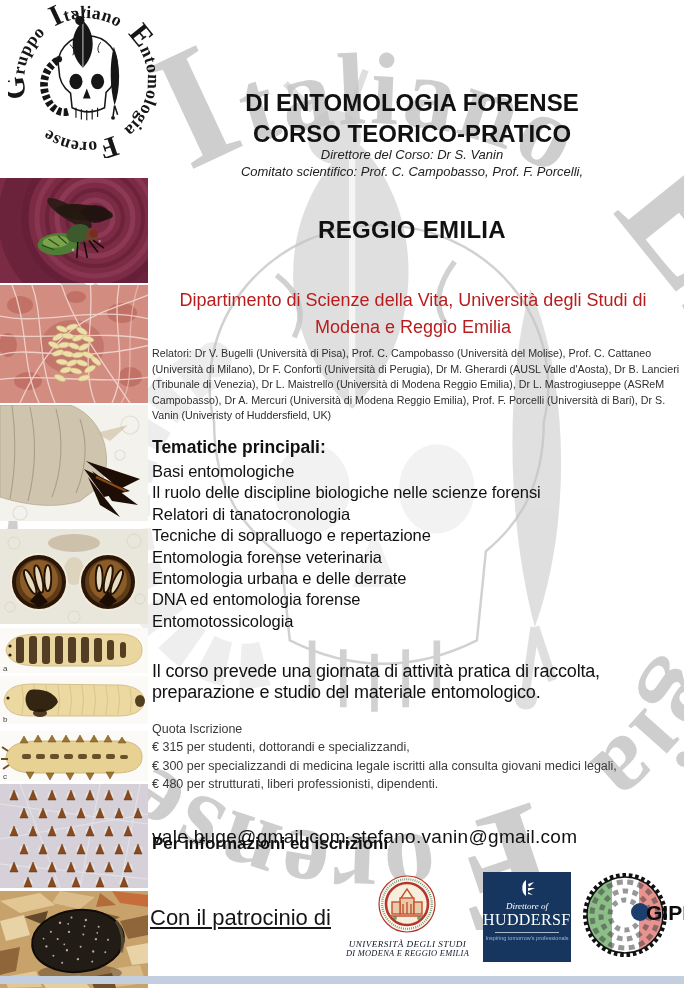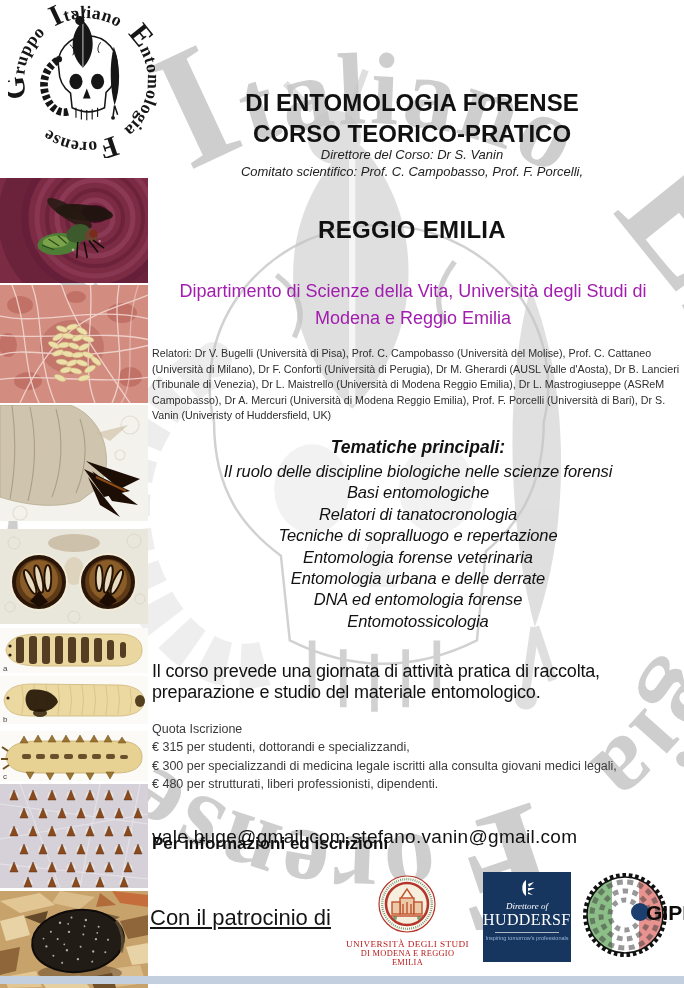--- a/index.html
+++ b/index.html
@@ -27,24 +27,24 @@
   .fly{fill:currentColor;}
   .larva{fill:none;stroke:currentColor;}
 
   
   .col{position:absolute;left:150px;width:524px;text-align:center;}
   .org-title{top:30px;font-size:23px;font-weight:700;letter-spacing:.2px;}
   .course-title{top:87px;font-size:24px;font-weight:700;line-height:31px;}
   .director-block{top:147px;font-size:13px;font-style:italic;line-height:16.5px;color:#222;}
   .city{top:216px;font-size:24px;font-weight:700;letter-spacing:.3px;}
   .dates{top:245px;font-size:25px;font-weight:700;}
-  .venue{top:278px;left:156px;width:514px;font-size:18px;line-height:27px;color:#a21caf;}
+  .venue{top:287px;left:156px;width:514px;font-size:18px;line-height:27px;color:#b91c1c;}
   .speakers{position:absolute;left:152px;top:346px;width:528px;text-align:left;
             font-size:10.7px;line-height:15.6px;color:#2e2e2e;}
-  .topics{position:absolute;left:152px;top:437px;width:532px;text-align:center;font-style:italic;}
+  .topics{position:absolute;left:152px;top:437px;width:532px;text-align:left;}
   .topics h3{margin:0 0 3px 0;font-size:17.5px;font-weight:700;}
   .topics ul{margin:0;padding:0;list-style:none;}
   .topics li{font-size:16.5px;line-height:21.4px;letter-spacing:-.1px;}
   .practice{position:absolute;left:152px;top:661px;width:534px;text-align:left;
             font-size:18px;line-height:21px;letter-spacing:-.2px;}
   .fees{position:absolute;left:152px;top:720px;width:534px;text-align:left;
         font-size:12.5px;line-height:18.4px;color:#3a3a3a;}
   .info-heading{position:absolute;left:152px;top:803px;font-size:17px;font-weight:700;text-align:left;margin-top:31px;}
   .emails{position:absolute;left:152px;top:826px;font-size:19px;letter-spacing:.3px;text-align:left;}
   .patronage{position:absolute;left:150px;top:905px;font-size:22px;color:#151515;text-decoration:underline;}
@@ -57,21 +57,21 @@
   #ph-tail{top:405px;height:116px;}
   #ph-spir{top:529px;height:95px;}
   #ph-la{top:628px;height:45px;background:#fbfaf7;}
   #ph-lb{top:676px;height:48px;background:#fbfaf7;}
   #ph-lc{top:731px;height:50px;background:#fbfaf7;}
   #ph-spines{top:784px;height:104px;}
   #ph-beetle{top:891px;height:97px;}
   .bottom-strip{position:absolute;left:0;top:976px;width:684px;height:8px;background:#c3cfdf;}
 
   
-  .sp-unimore{position:absolute;left:345px;top:874px;width:125px;text-align:center;color:#b91c1c;}
+  .sp-unimore{position:absolute;left:345px;top:874px;width:125px;text-align:center;color:#0f172a;font-style:italic;}
   .sp-unimore .l1{font-family:"Liberation Serif",serif;font-size:9.2px;letter-spacing:.4px;margin-top:1px;}
   .sp-unimore .l2{font-family:"Liberation Serif",serif;font-size:8.4px;letter-spacing:.3px;}
   .sp-hudd{position:absolute;left:483px;top:872px;width:88px;height:90px;background:#16365f;
            color:#fff;text-align:center;}
   .sp-hudd .mark{margin-top:7px;height:20px;}
   .sp-hudd .uof{font-family:"Liberation Serif",serif;font-style:italic;font-size:9px;margin-top:2px;}
   .sp-hudd .name{font-family:Liberation Serif, serif;font-size:16px;letter-spacing:.4px;}
   .sp-hudd .rule{width:64px;height:1px;background:rgba(255,255,255,.65);margin:3px auto 2px auto;}
   .sp-hudd .tag{font-size:5.5px;color:#9db3d6;}
   .sp-gipf{position:absolute;left:578px;top:868px;width:106px;height:94px;}
@@ -510,22 +510,22 @@
   </div>
 
   <div class="col city">REGGIO EMILIA</div>
   <div class="col venue">Dipartimento di Scienze della Vita, Università  degli Studi di Modena e Reggio Emilia</div>
 
   <div class="speakers">Relatori: Dr V. Bugelli (Università di Pisa), Prof. C. Campobasso (Università del Molise), Prof. C. Cattaneo (Università di Milano), Dr F. Conforti (Università di Perugia), Dr M. Gherardi (AUSL Valle d'Aosta), Dr B. Lancieri (Tribunale di Venezia), Dr L. Maistrello (Università di Modena Reggio Emilia), Dr L. Mastrogiuseppe (ASReM Campobasso), Dr A. Mercuri (Università di Modena Reggio Emilia), Prof. F. Porcelli (Università di Bari), Dr S. Vanin (Univeristy of Huddersfield, UK)</div>
 
   <div class="topics">
     <h3>Tematiche principali:</h3>
     <ul>
+      <li>Basi entomologiche</li>
       <li>Il ruolo delle discipline biologiche nelle scienze forensi</li>
-      <li>Basi entomologiche</li>
       <li>Relatori di tanatocronologia</li>
       <li>Tecniche di sopralluogo e repertazione</li>
       <li>Entomologia forense veterinaria</li>
       <li>Entomologia urbana e delle derrate</li>
       <li>DNA ed entomologia forense</li>
       <li>Entomotossicologia</li>
     </ul>
   </div>
 
   <div class="practice">Il corso prevede una giornata di attività pratica di raccolta, preparazione e studio del materiale entomologico.</div>

